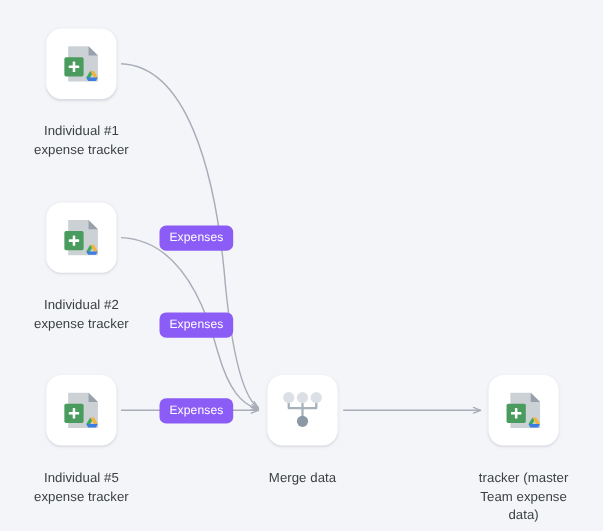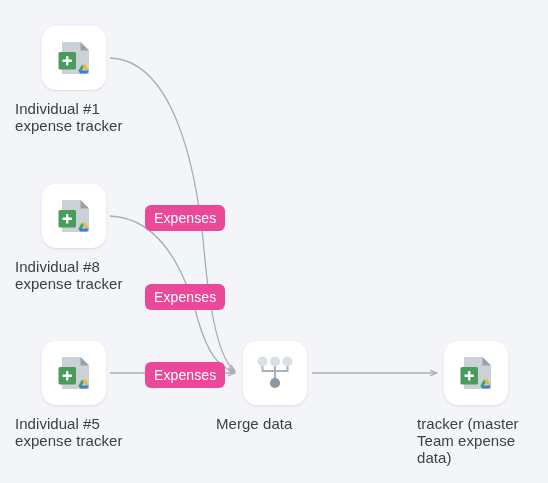--- a/index.html
+++ b/index.html
@@ -39,33 +39,33 @@
     height: 64px;
     background: #ffffff;
     border-radius: 14px;
     box-shadow: 0 1px 3px rgba(60,64,90,0.10), 0 1px 1px rgba(60,64,90,0.05);
     display: flex;
     align-items: center;
     justify-content: center;
     position: relative;
   }
   .node-label {
-    margin-top: 10px;
-    font-size: 15px;
+    margin-top: 21px;
+    font-size: 12px;
     line-height: 17px;
     color: #3c4043;
-    text-align: left;
+    text-align: center;
     width: 118px;
     letter-spacing: 0.05px;
   }
   .badge {
     position: absolute;
-    background: #ec4899;
+    background: #8b5cf6;
     color: #ffffff;
-    font-size: 14px;
+    font-size: 11px;
     line-height: 1;
     padding: 5.5px 9px 6px 9px;
     border-radius: 6px;
     white-space: nowrap;
     letter-spacing: 0.1px;
     font-family: "Liberation Sans", sans-serif;
   }
   .sheet-icon { display: block; }
   .merge-icon { display: block; }
 </style>
@@ -120,21 +120,21 @@
         <rect x="15.1" y="21" width="2.3" height="9.5" rx="0.6" fill="#ffffff"></rect>
         <rect x="11.5" y="24.6" width="9.5" height="2.3" rx="0.6" fill="#ffffff"></rect>
         <g transform="translate(27.5,29.5) scale(0.56)">
           <path d="M6.2 0 L12.4 0 L18.6 10.8 L12.4 10.8 Z" fill="#f2b33c"></path>
           <path d="M6.2 0 L0 10.8 L3.1 16.2 L9.3 5.4 Z" fill="#3fa95b"></path>
           <path d="M0 10.8 L18.6 10.8 L15.5 16.2 L3.1 16.2 Z" fill="#3b7de0"></path>
         </g>
       </svg>
     </div>
     <div class="node-label">
-      <div>Individual #8</div>
+      <div>Individual #2</div>
       <div>expense tracker</div>
     </div>
   </div>
 
   <div class="node" style="left:14px; top:341px;">
     <div class="node-card">
       <svg class="sheet-icon" width="46" height="46" viewBox="0 0 46 46">
         <path d="M11 7 h18.5 L38 15.5 V39 H11 Z" fill="#ccd1d6"></path>
         <path d="M29.5 7 L38 15.5 H29.5 Z" fill="#98a1ab"></path>
         <rect x="7.5" y="17" width="17.5" height="17.5" rx="1.6" fill="#4a9b5e"></rect>

